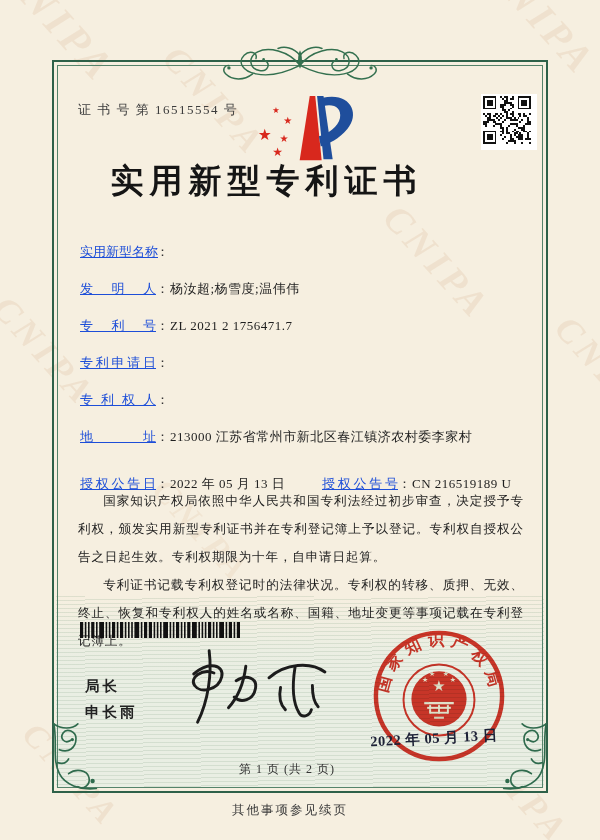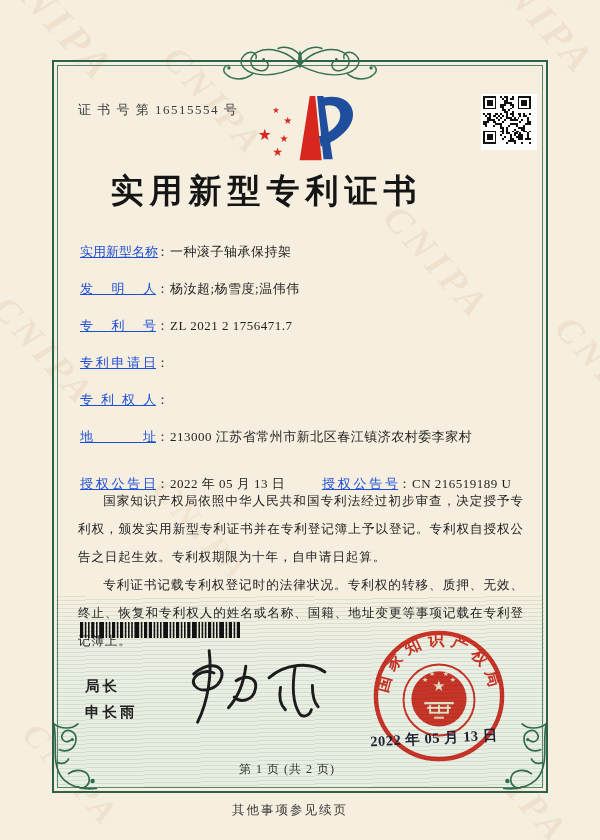--- a/index.html
+++ b/index.html
@@ -27,21 +27,21 @@
   .flourish-top{position:absolute;left:212px;top:40px;width:176px;height:44px;z-index:3;}
   .corner-orn{position:absolute;width:60px;height:72px;z-index:3;}
   .corner-bl{left:46px;top:722px;}
   .corner-br{left:494px;top:722px;transform:scaleX(-1);}
 
   
   .cert-number{position:absolute;left:78px;top:101px;font-size:13px;color:#3c3c3c;
                letter-spacing:1.5px;z-index:4;}
   .logo{position:absolute;left:252px;top:90px;width:110px;height:78px;z-index:4;}
   .qr{position:absolute;left:481px;top:94px;width:52px;height:52px;z-index:4;background:#fff;padding:2px;}
-  .title{position:absolute;left:52px;top:169px;width:429px;text-align:center;
+  .title{position:absolute;left:52px;top:159px;width:429px;text-align:center;
          font-size:33px;font-weight:700;color:#151515;letter-spacing:6px;z-index:4;}
 
   
   .fields{position:absolute;left:80px;top:243px;width:450px;z-index:4;font-size:13px;color:#272727;}
   .field-row{position:absolute;left:0;display:flex;align-items:baseline;white-space:nowrap;}
   .flabel{display:inline-block;width:76px;text-align:justify;text-align-last:justify;
           color:#1d4ed8;font-weight:500;text-decoration:underline;}
   .fcolon{display:inline-block;width:14px;color:#333;}
   .fvalue{color:#1f1f1f;letter-spacing:0.5px;}
   .pair2{margin-left:12px;}
@@ -324,21 +324,20 @@
       <rect x="24" y="24" width="1" height="1" fill="#111"></rect>
     </svg>
 </div>
 
 <div class="title">实用新型专利证书</div>
 
 <div class="fields">
   <div class="field-row" style="top:0;">
     <span class="flabel">实用新型名称</span>
       <span class="fcolon">：</span>
-    <span class="fvalue">一种滚子轴承保持架</span>
   </div>
   <div class="field-row" style="top:37px;justify-content:flex-end;">
     <span class="flabel">发明人</span>
       <span class="fcolon">：</span>
     <span class="fvalue">杨汝超;杨雪度;温伟伟</span>
   </div>
   <div class="field-row" style="top:74px;">
     <span class="flabel">专利号</span>
       <span class="fcolon">：</span>
     <span class="fvalue">ZL 2021 2 1756471.7</span>

